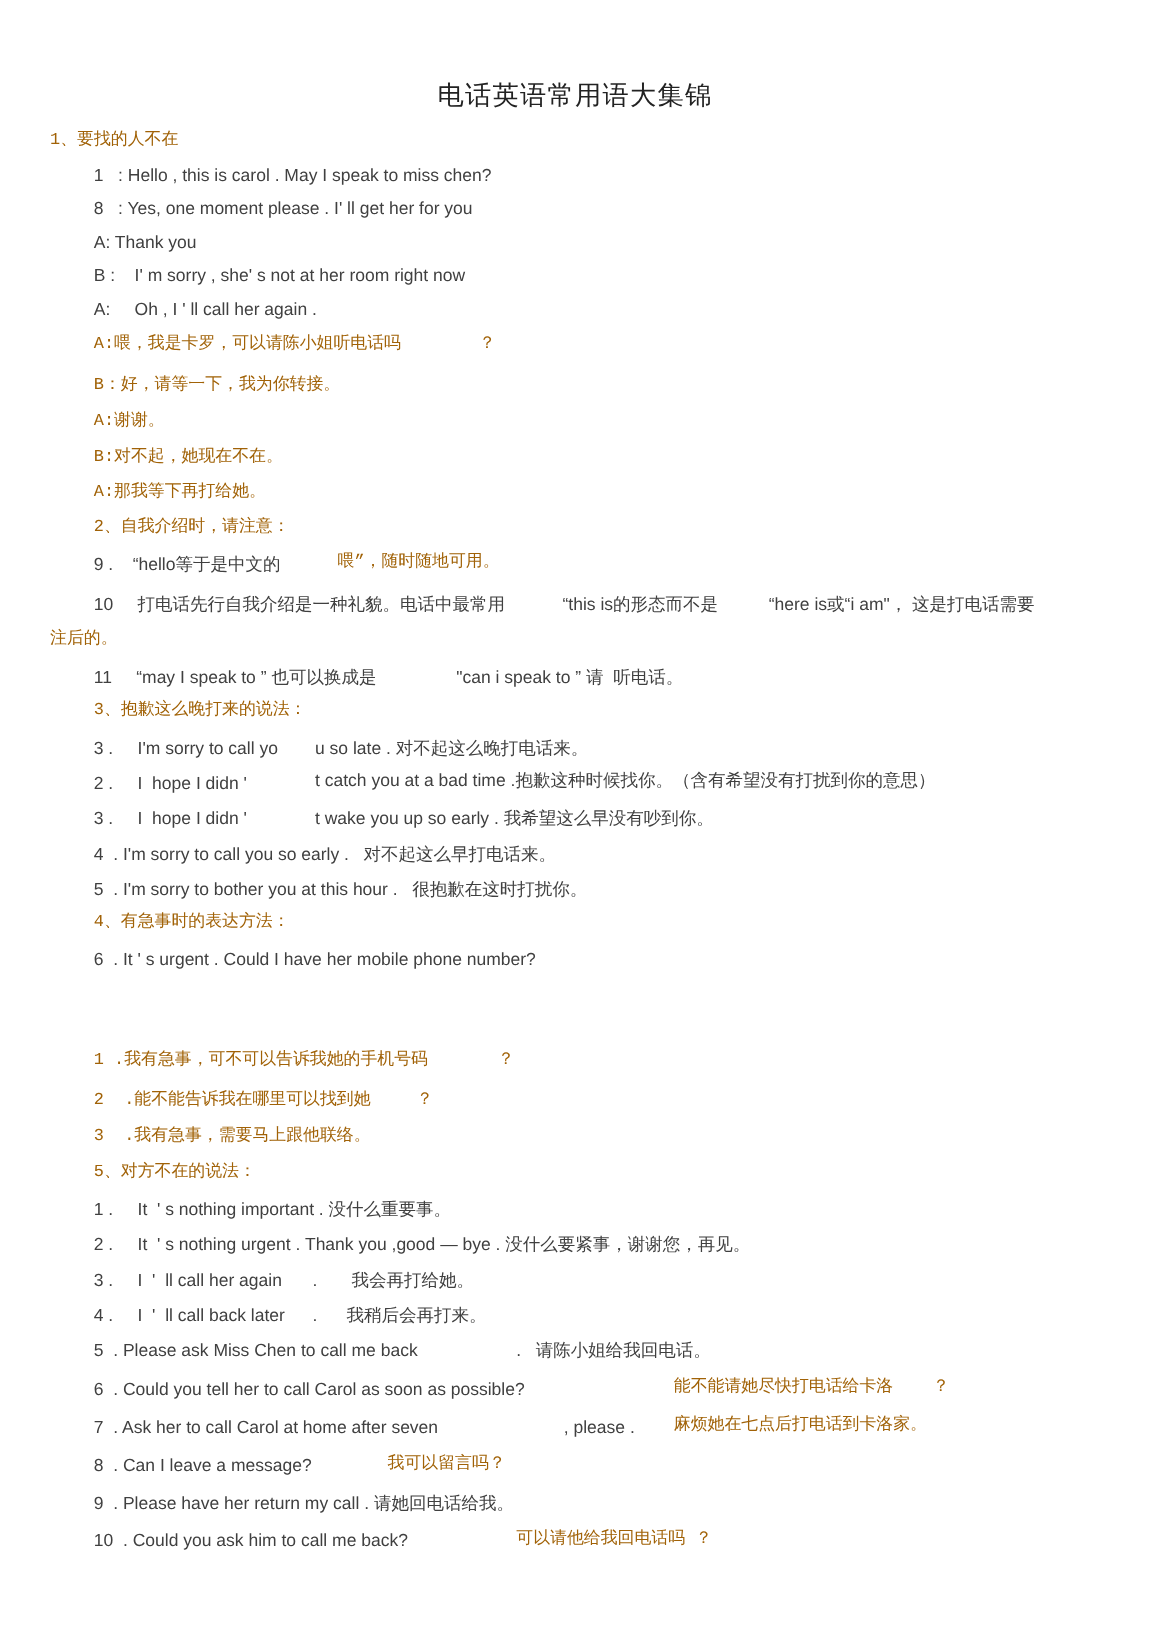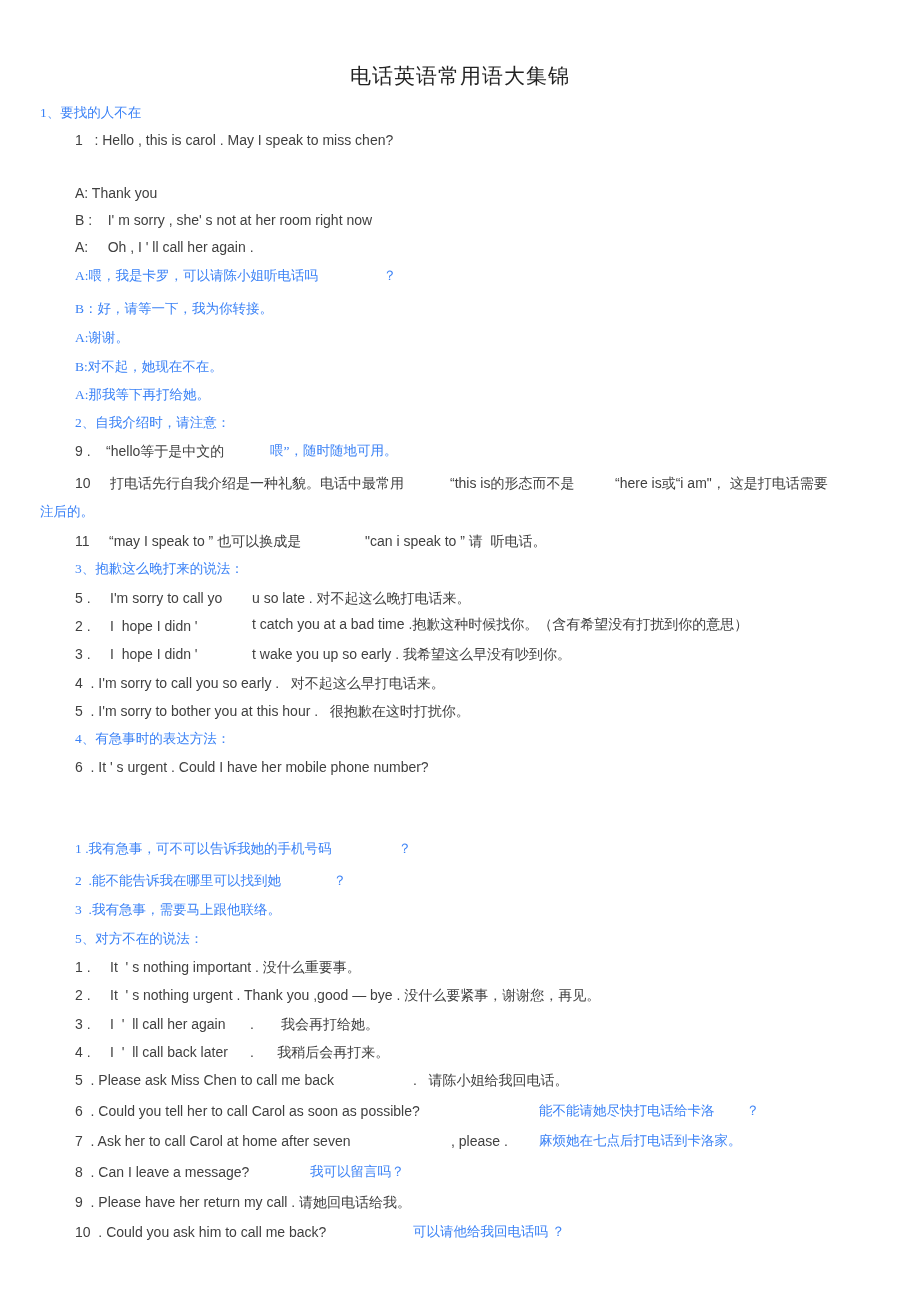--- a/index.html
+++ b/index.html
@@ -2,33 +2,34 @@
 <html><head>
   <meta charset="utf-8">
   <style>
     html, body { margin: 0; padding: 0; background: #ffffff; }
     body { width: 920px; height: 1303px; position: relative; overflow: hidden;
            font-family: "Liberation Sans", "DejaVu Sans", sans-serif; color: #1a1a1a; }
     .page { position: absolute; left: 0; top: 0; width: 776px; height: 1303px; background: #fff; }
     .title { position: absolute; top: 62px; left: 0; width: 920px; text-align: center;
              font-family: "DejaVu Serif", "Liberation Serif", serif; font-size: 21px; letter-spacing: 1px; color: #222; }
     .ln { position: absolute; font-size: 14px; white-space: pre; line-height: 18px; color: #404040; }
-    .zh { font-family: Liberation Serif, serif; color: #3b82f6; font-size: 13.5px; }
+    .zh { font-family: Liberation Mono, monospace; color: #a16207; font-size: 13.5px; }
     .sec { left: 40px; }
     .ind { left: 75px; }
   </style>
 </head>
 <body>
 
 <div class="page">
 
   <div class="title">电话英语常用语大集锦</div>
 
   <div class="ln zh sec" style="top:104px">1、要找的人不在</div>
   <div class="ln ind" style="top:131px">1   : Hello , this is carol . May I speak to miss chen?</div>
+  <div class="ln ind" style="top:157px">8   : Yes, one moment please . I' ll get her for you</div>
   <div class="ln ind" style="top:184px">A: Thank you</div>
   <div class="ln ind" style="top:211px">B :    I' m sorry , she' s not at her room right now</div>
   <div class="ln ind" style="top:238px">A:     Oh , I ' ll call her again .</div>
 
   <div class="ln zh ind" style="top:267px">A:喂，我是卡罗，可以请陈小姐听电话吗</div>
   <div class="ln zh" style="top:267px;left:383px">？</div>
   <div class="ln zh ind" style="top:300px">B：好，请等一下，我为你转接。</div>
   <div class="ln zh ind" style="top:329px">A:谢谢。</div>
   <div class="ln zh ind" style="top:358px">B:对不起，她现在不在。</div>
   <div class="ln zh ind" style="top:386px">A:那我等下再打给她。</div>
@@ -39,21 +40,21 @@
 
   <div class="ln ind" style="top:474px">10     打电话先行自我介绍是一种礼貌。电话中最常用</div>
   <div class="ln" style="top:474px;left:450px">“this is的形态而不是</div>
   <div class="ln" style="top:474px;left:615px">“here is或“i am"， 这是打电话需要</div>
   <div class="ln zh sec" style="top:503px">注后的。</div>
 
   <div class="ln ind" style="top:532px">11     “may I speak to ” 也可以换成是</div>
   <div class="ln" style="top:532px;left:365px">"can i speak to ” 请  听电话。</div>
 
   <div class="ln zh ind" style="top:560px">3、抱歉这么晚打来的说法：</div>
-  <div class="ln ind" style="top:589px">5 .     I'm sorry to call yo</div>
+  <div class="ln ind" style="top:589px">3 .     I'm sorry to call yo</div>
   <div class="ln" style="top:589px;left:252px">u so late . 对不起这么晚打电话来。</div>
   <div class="ln ind" style="top:617px">2 .     I  hope I didn '</div>
   <div class="ln" style="top:615px;left:252px">t catch you at a bad time .抱歉这种时候找你。（含有希望没有打扰到你的意思）</div>
   <div class="ln ind" style="top:645px">3 .     I  hope I didn '</div>
   <div class="ln" style="top:645px;left:252px">t wake you up so early . 我希望这么早没有吵到你。</div>
   <div class="ln ind" style="top:674px">4  . I'm sorry to call you so early .   对不起这么早打电话来。</div>
   <div class="ln ind" style="top:702px">5  . I'm sorry to bother you at this hour .   很抱歉在这时打扰你。</div>
 
   <div class="ln zh ind" style="top:730px">4、有急事时的表达方法：</div>
   <div class="ln ind" style="top:758px">6  . It ' s urgent . Could I have her mobile phone number?</div>

